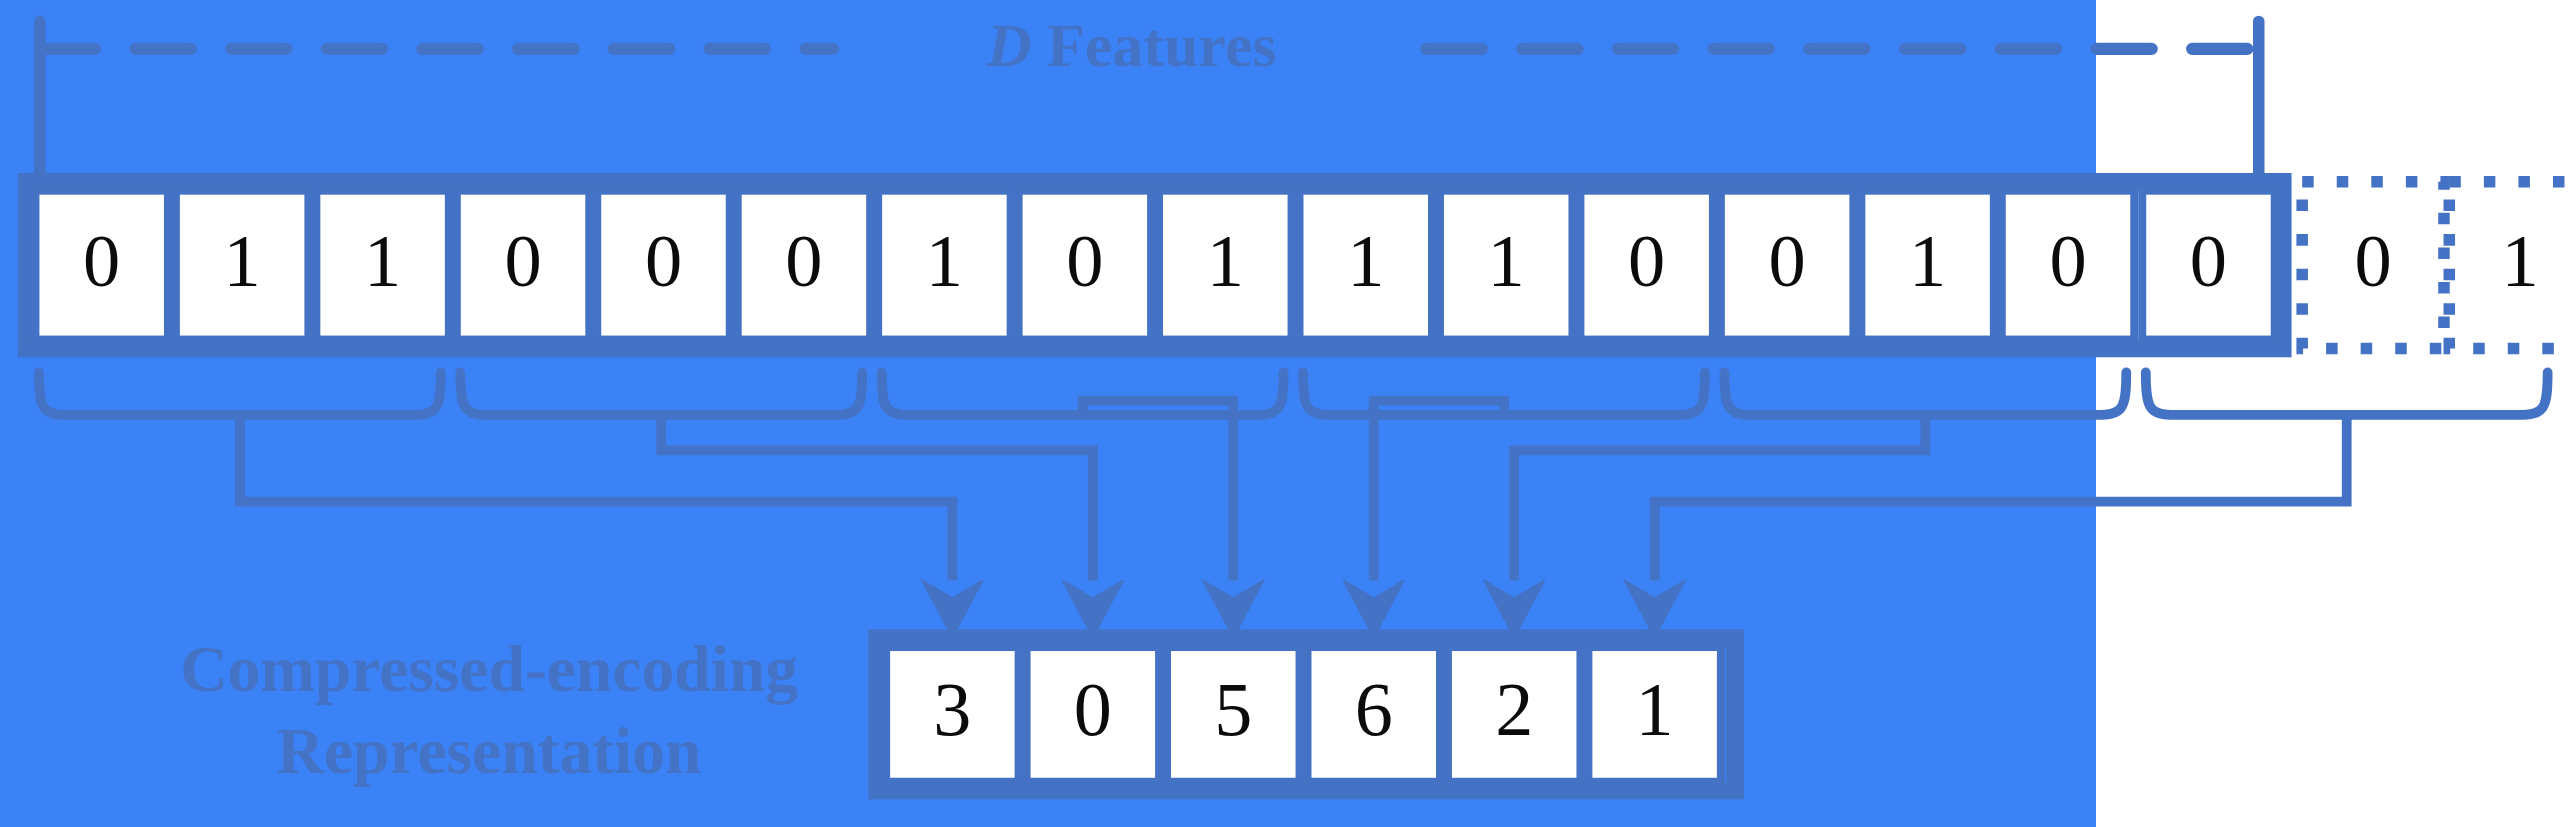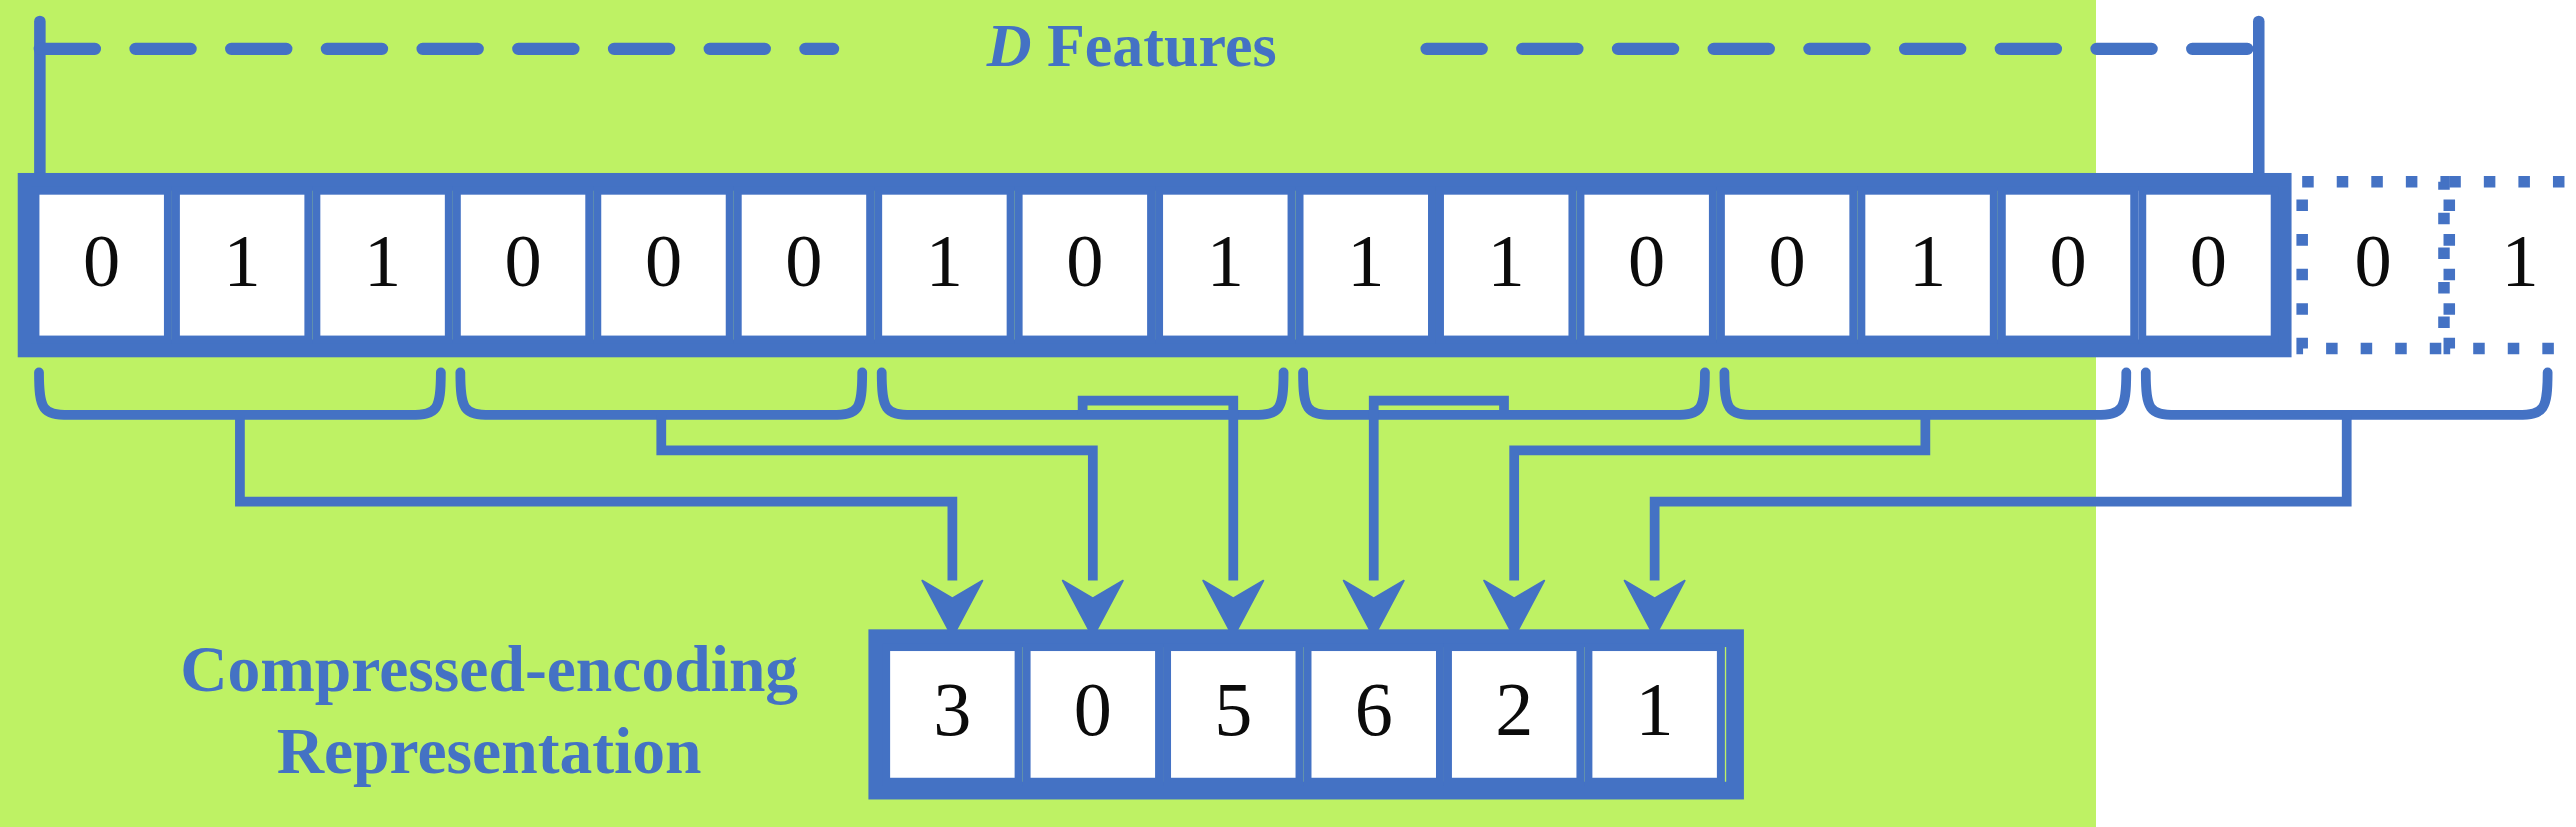--- a/index.html
+++ b/index.html
@@ -10,21 +10,21 @@
   body {
     width: 2576px;
     height: 828px;
     overflow: hidden;
     font-family: "Liberation Serif", serif;
   }
   #diagram-root {
     position: relative;
     width: 2096px;
     height: 828px;
-    background: #bef264;
+    background: #3b82f6;
   }
   svg#diagram-canvas {
     position: absolute;
     left: 0;
     top: 0;
     width: 2576px;
     height: 828px;
   }
   .bit-digit, .code-digit {
     font-family: "Liberation Serif", serif;

